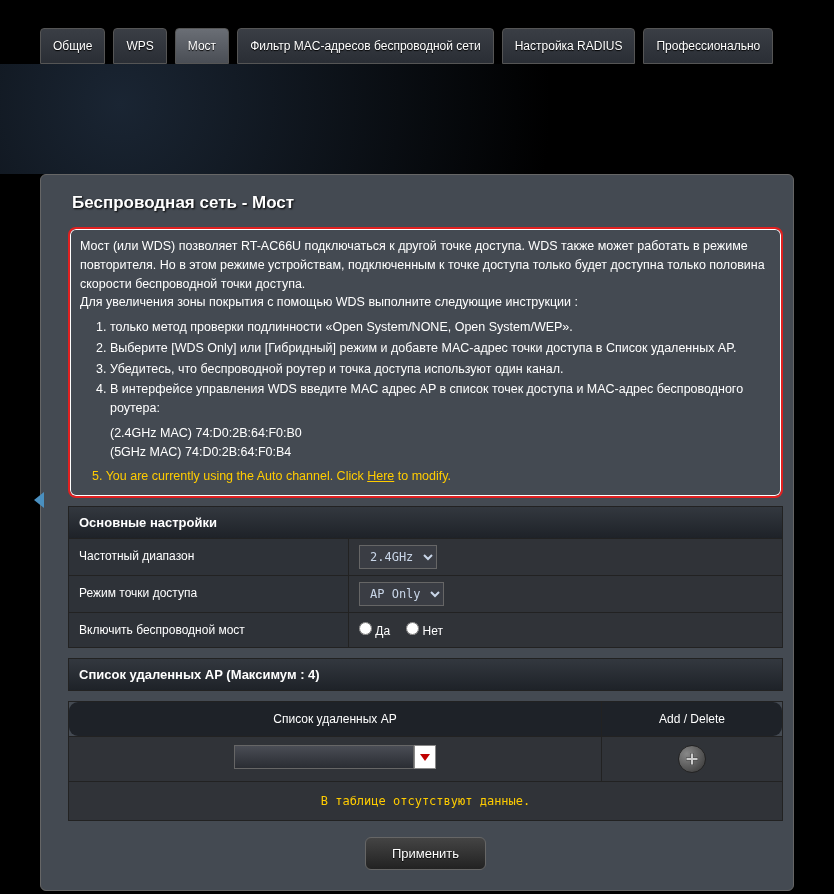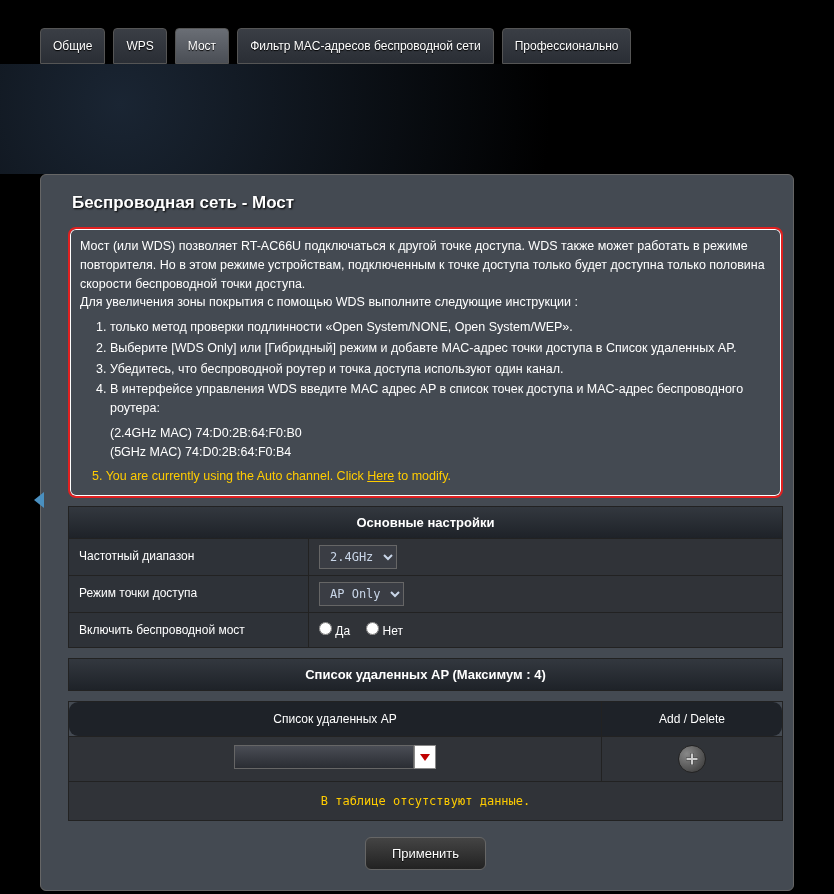--- a/index.html
+++ b/index.html
@@ -59,32 +59,31 @@
 .info-box .warn { color: #ffcc00; padding-left: 12px; }
 .info-box .warn a { color: #ffcc00; text-decoration: underline; }
 .section-header {
   background: linear-gradient(to bottom, #33383f 0%, #1e2228 100%);
   color: #fff;
   font-weight: bold;
   padding: 8px 10px;
   margin: 0 10px;
   border: 1px solid #222;
   font-size: 13px;
-  text-align: center;
 }
 .form-row {
   display: flex;
   margin: 0 10px;
   border-left: 1px solid #222;
   border-right: 1px solid #222;
   border-bottom: 1px solid #222;
   background: #303338;
 }
 .form-label {
-  width: 240px;
+  width: 280px;
   padding: 10px 10px;
   background: #2e3238;
   border-right: 1px solid #222;
   font-size: 12px;
 }
 .form-field {
   flex: 1;
   padding: 6px 10px;
   display: flex;
   align-items: center;
@@ -204,20 +203,21 @@
 }
 </style>
 </head>
 <body>
 
 <div class="tabs">
   <div class="tab">Общие</div>
   <div class="tab">WPS</div>
   <div class="tab active">Мост</div>
   <div class="tab">Фильтр MAC-адресов беспроводной сети</div>
+  <div class="tab">Настройка RADIUS</div>
   <div class="tab">Профессионально</div>
 </div>
 
 <div class="spacer"></div>
 
 <svg class="left-arrow" width="14" height="20" viewBox="0 0 14 20">
   <polygon points="2,10 12,2 12,18" fill="#4a90c0"></polygon>
 </svg>
 
 <div class="content">

